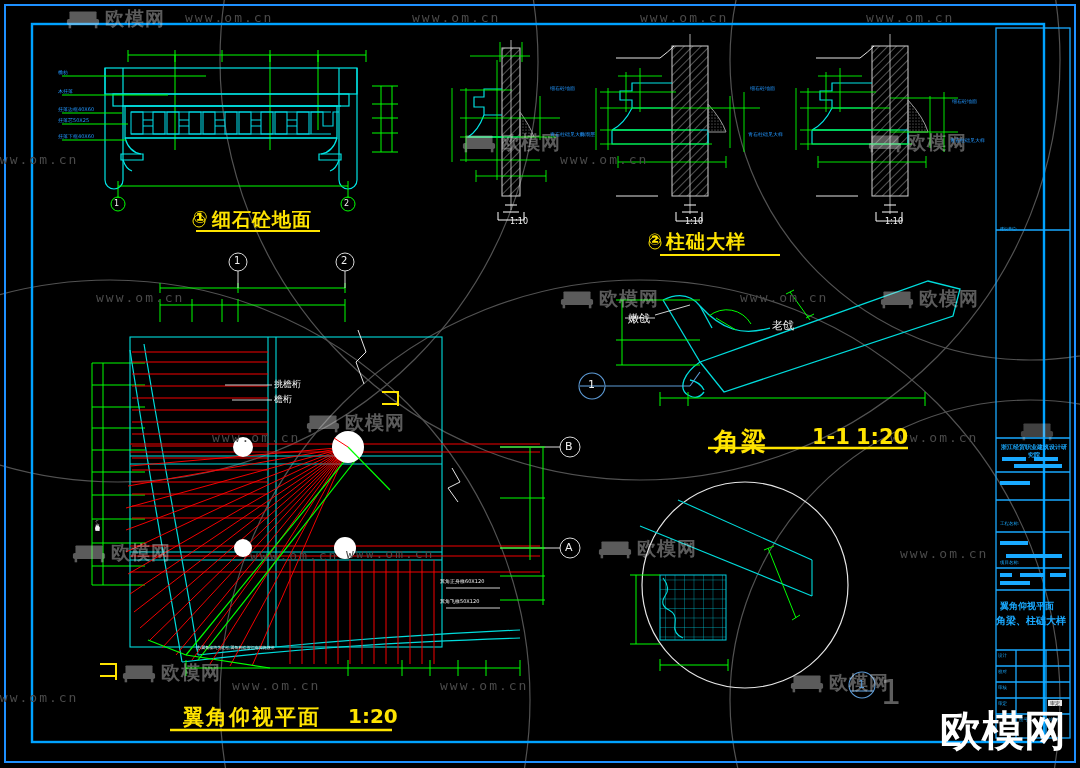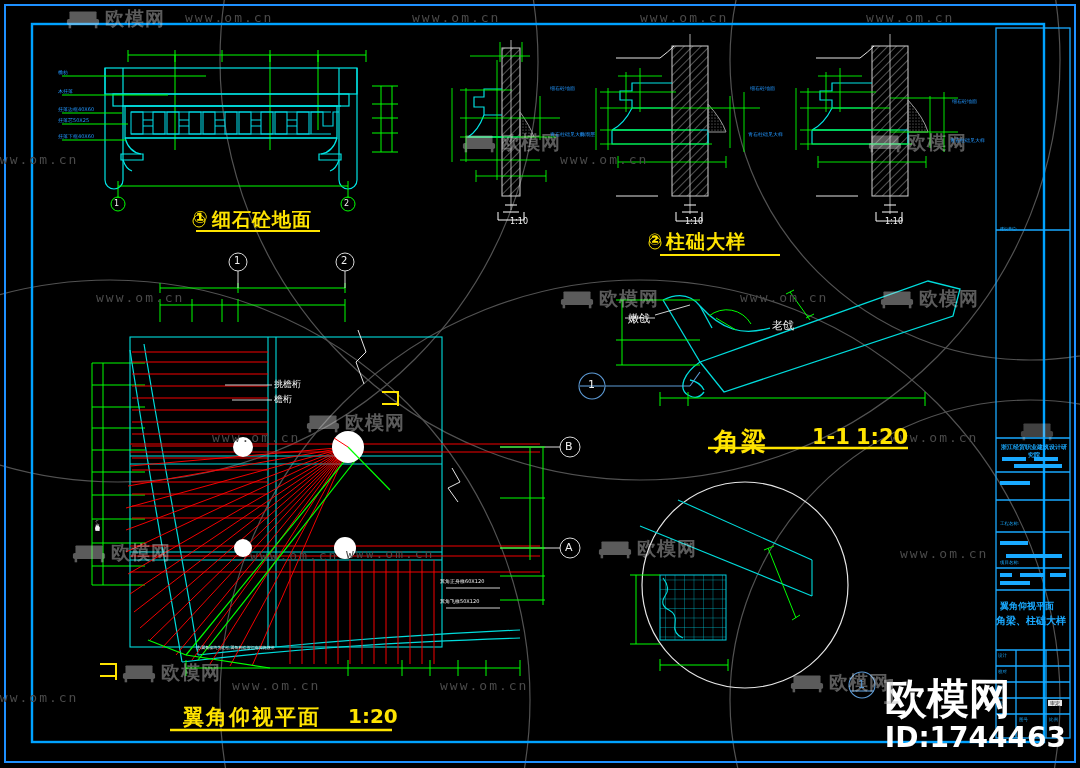--- a/index.html
+++ b/index.html
@@ -708,17 +708,16 @@
   <div class="ctxt tb-txt" style="left:998px;top:653px;font-size:4.5px;">设计</div>
   <div class="ctxt tb-txt" style="left:998px;top:669px;font-size:4.5px;">校对</div>
   <div class="ctxt tb-txt" style="left:998px;top:685px;font-size:4.5px;">审核</div>
   <div class="ctxt tb-txt" style="left:998px;top:701px;font-size:4.5px;">审定</div>
   <div class="ctxt tb-txt" style="left:1019px;top:717px;font-size:4.5px;">图号</div>
   <div class="ctxt tb-txt" style="left:1049px;top:717px;font-size:4.5px;">比例</div>
   <div class="ctxt lbl-white" style="left:1048px;top:700px;font-size:5px;background:#e8e8e8;color:#111;padding:0 2px;">审定</div>
 
   <div class="bigwm">
     <div class="t1">欧模网</div>
-    <div class="t2">ID:1744463</div>
   </div>
   <div class="ctxt lbl-white" style="left:880px;top:672px;font-size:34px;color:#bcbcbc;opacity:.5;">1</div>
 
 </div>
 
 </body></html>

